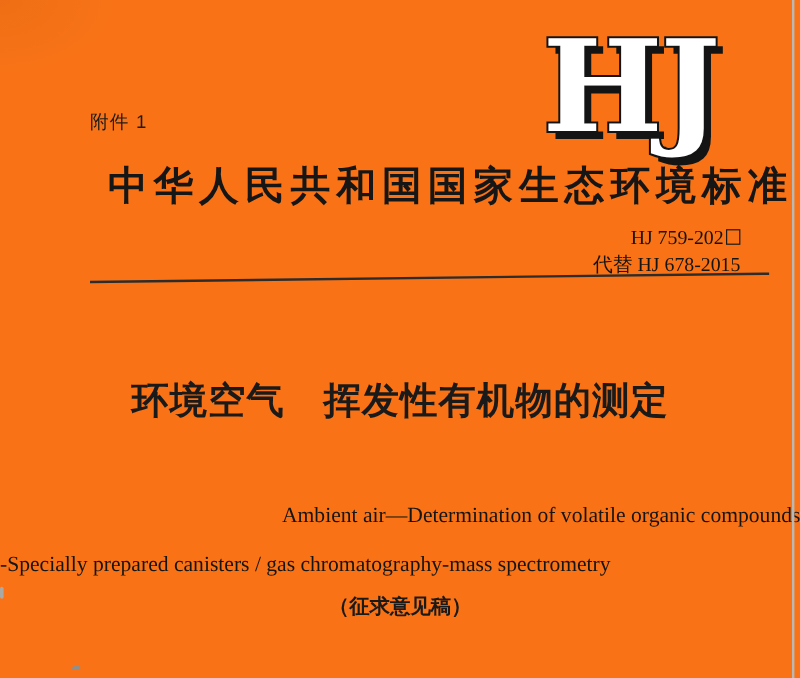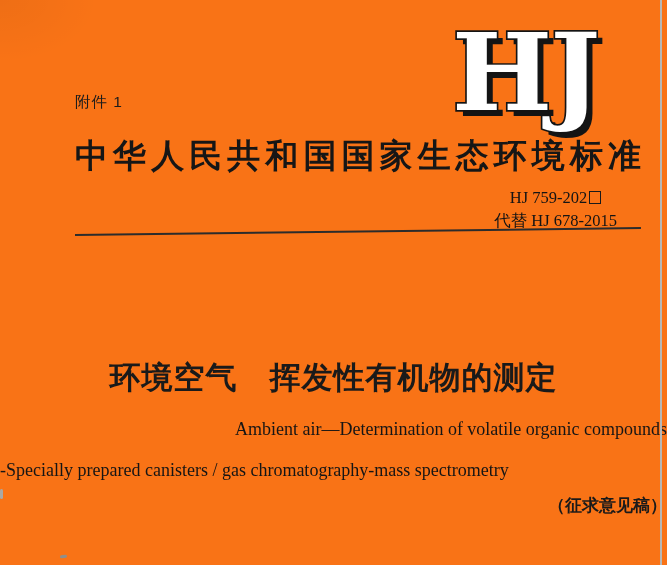--- a/index.html
+++ b/index.html
@@ -52,38 +52,38 @@
   .hj-shadow { fill: #141414; }
   .hj-face {
     fill: #ffffff;
     stroke: #141414;
     stroke-width: 3.4px;
     paint-order: stroke fill;
   }
 
   .standard-title {
     position: absolute;
-    left: 75px;
+    left: 90px;
     top: 138px;
     width: 566px;
     font-family: "Liberation Serif", serif;
     font-weight: 700;
     font-size: 33px;
     line-height: 1.15;
     color: #161616;
     text-align: justify;
     text-align-last: justify;
     white-space: nowrap;
   }
 
   .standard-number {
     position: absolute;
     right: 50px;
     top: 186px;
-    text-align: center;
+    text-align: right;
     font-family: "Liberation Serif", serif;
     font-size: 16.5px;
     line-height: 1.42;
     color: #141414;
   }
   .year-box {
     display: inline-block;
     width: 10px;
     height: 11px;
     border: 1.4px solid #1a1a1a;
@@ -107,21 +107,20 @@
     left: 0;
     top: 311px;
     width: 667px;
     text-align: center;
     font-family: "Liberation Sans", sans-serif;
     font-weight: 700;
     font-size: 31px;
     line-height: 1.5;
     color: #1a1a1a;
     letter-spacing: 1px;
-    margin-top: 44px;
   }
 
   .document-title-en1 {
     position: absolute;
     left: 0;
     top: 419px;
     width: 667px;
     text-align: right;
     font-family: "Liberation Serif", serif;
     font-size: 18px;
@@ -136,21 +135,21 @@
     font-family: "Liberation Serif", serif;
     font-size: 18px;
     color: #151515;
   }
 
   .draft-note {
     position: absolute;
     left: 0;
     top: 494px;
     width: 667px;
-    text-align: right;
+    text-align: center;
     font-family: "Liberation Sans", sans-serif;
     font-weight: 700;
     font-size: 17px;
     color: #1a1a1a;
   }
 
   .page-edge-line {
     position: absolute;
     left: 660px;
     top: 0;

